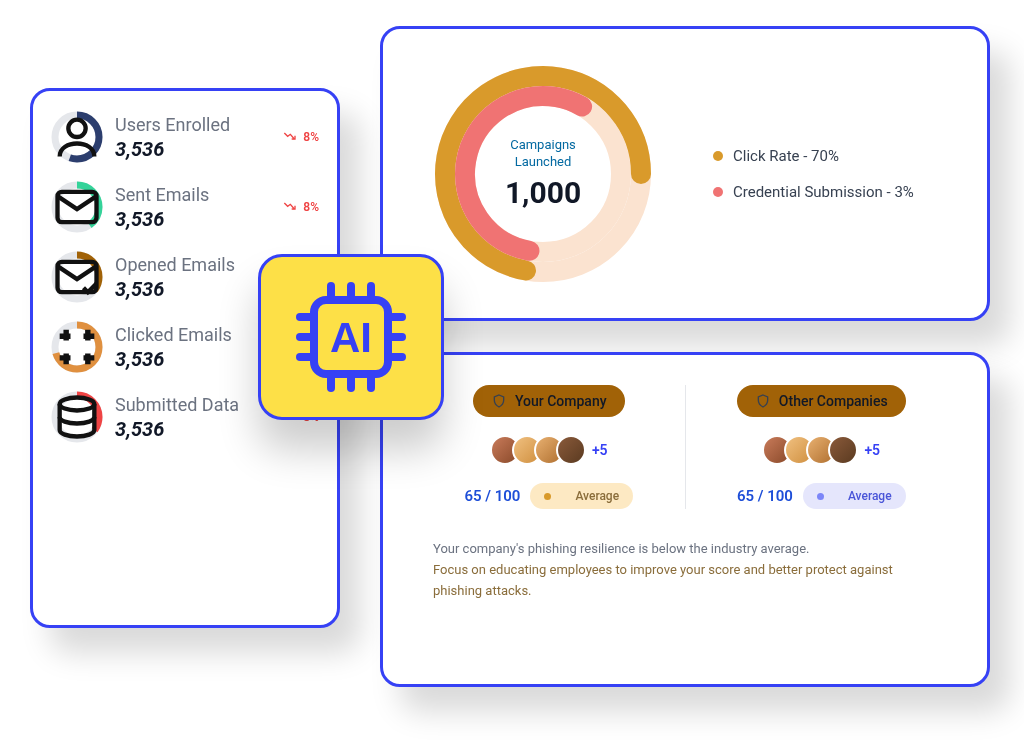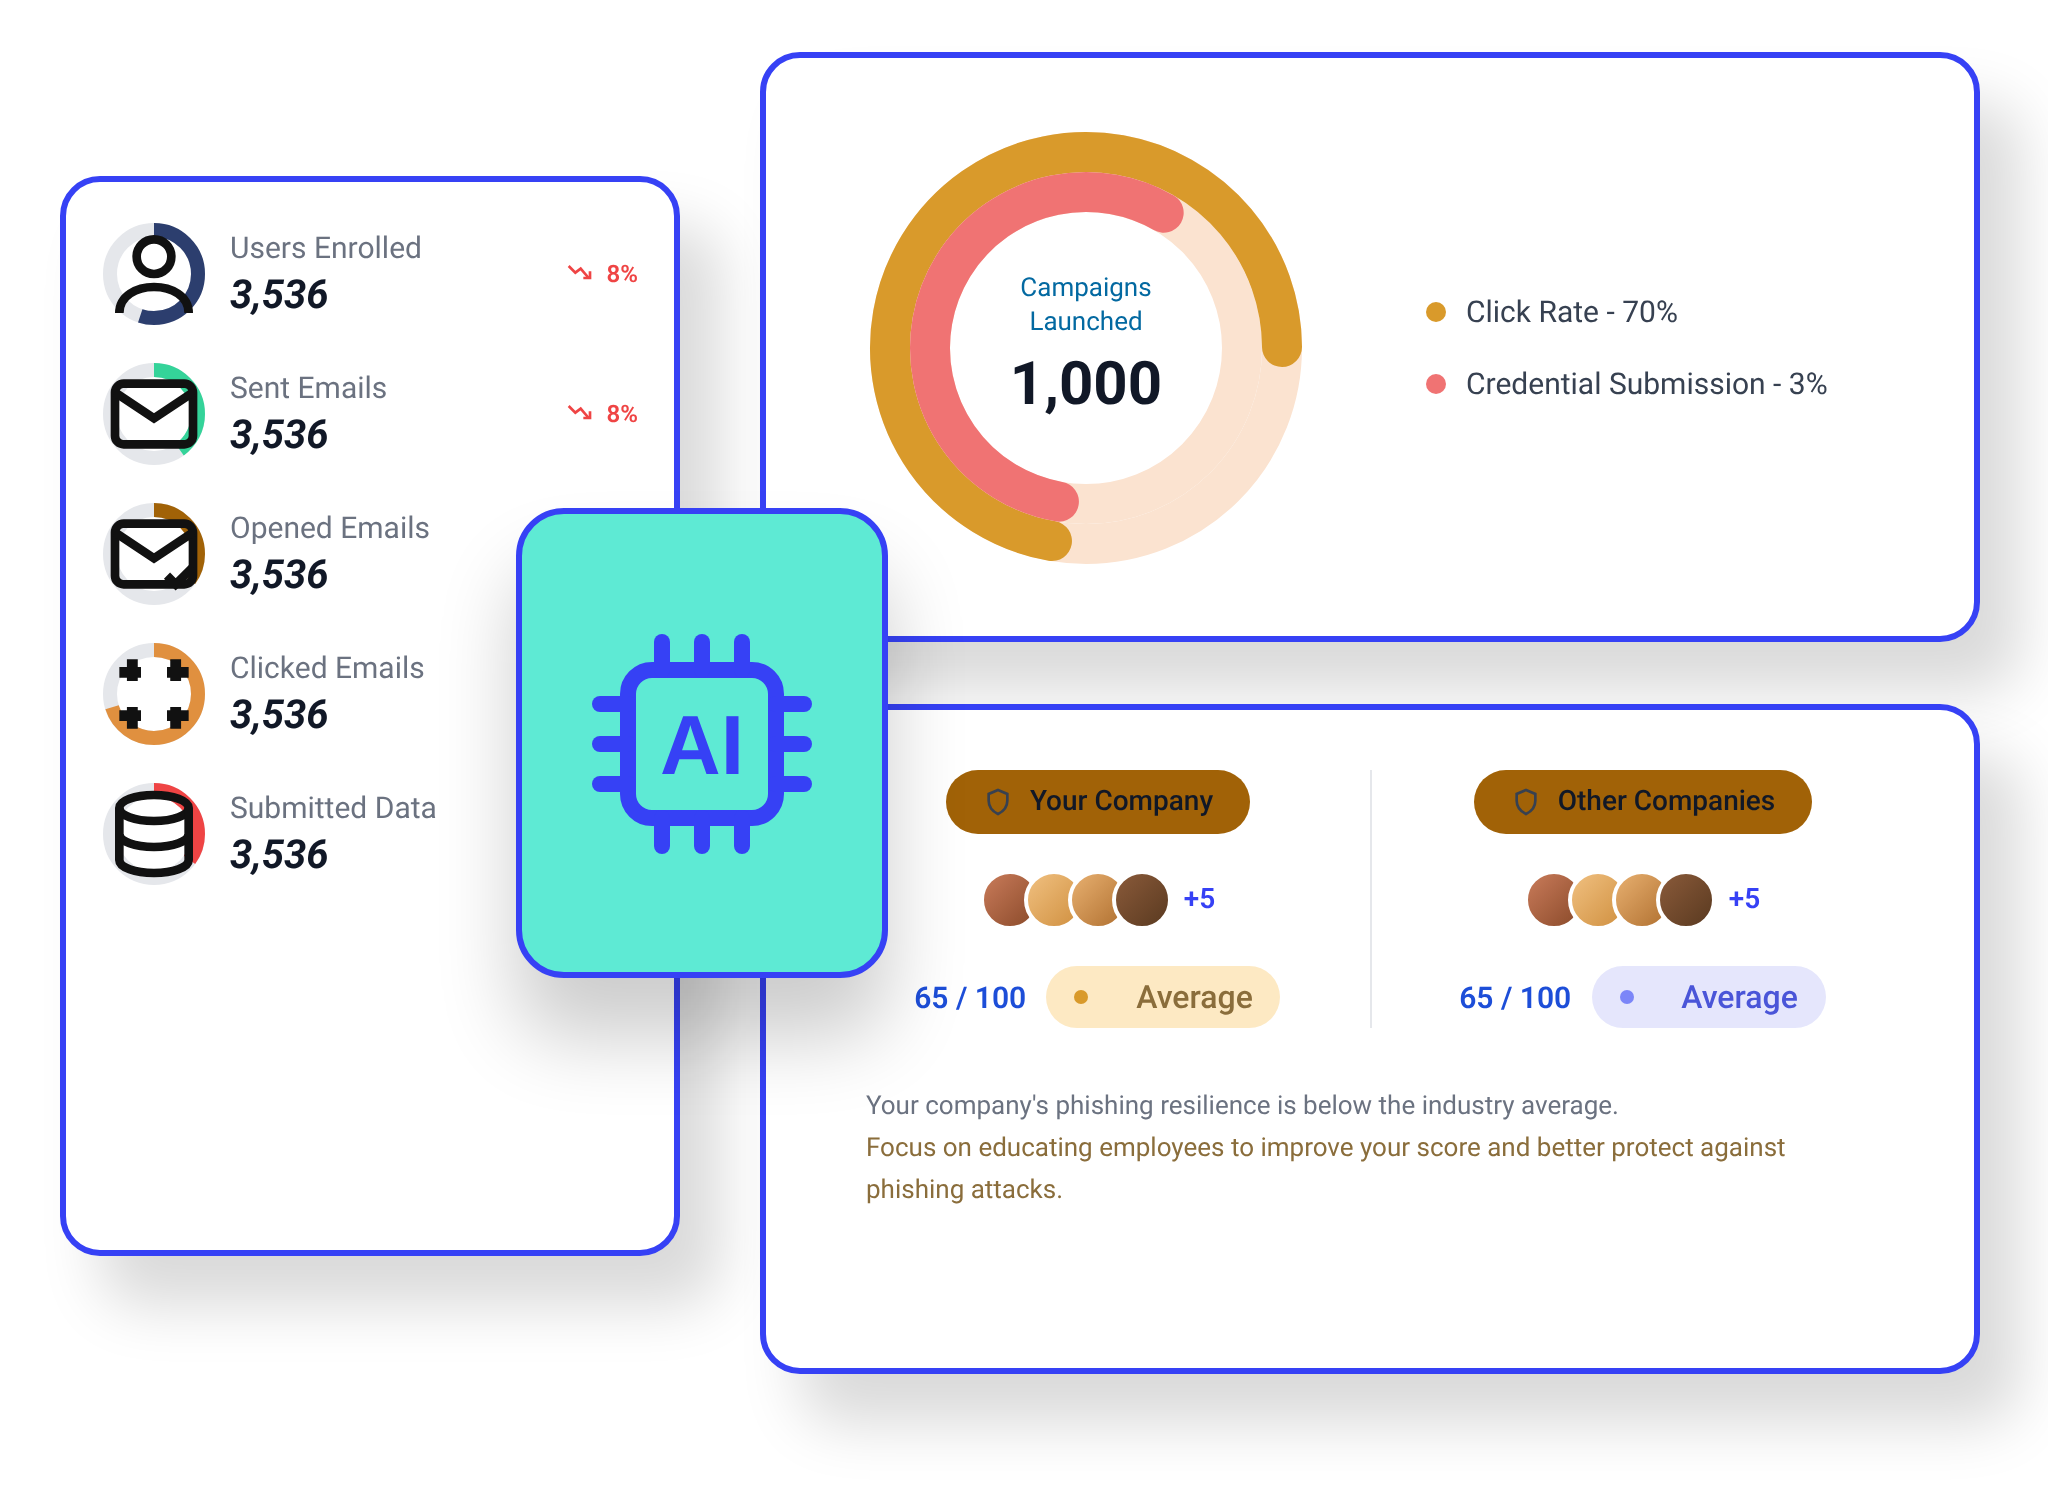--- a/index.html
+++ b/index.html
@@ -43,21 +43,21 @@
   .donut-small svg { width: 52px; height: 52px; }
   .donut-small .icon-center {
     position: absolute;
     inset: 0;
     display: flex;
     align-items: center;
     justify-content: center;
     color: #1b1f3b;
   }
   .stat-text { flex: 1; }
-  .stat-label { font-size: 15px; color: #6b7280; margin-bottom: 2px; }
+  .stat-label { font-size: 18px; color: #6b7280; margin-bottom: 2px; }
   .stat-value { font-size: 20px; font-weight: 700; color: #111827; font-style: italic; }
   .trend {
     display: flex;
     align-items: center;
     gap: 4px;
     font-size: 12px;
     color: #ef4444;
     font-weight: 600;
   }
   .trend svg { width: 16px; height: 14px; }
@@ -133,39 +133,39 @@
     margin-left: 6px;
     font-size: 14px;
     color: #3641f5;
     font-weight: 600;
   }
   .score-row { display: flex; align-items: center; gap: 10px; }
   .score-text { font-size: 15px; font-weight: 600; color: #1d4ed8; }
   .badge {
     border-radius: 999px;
     padding: 6px 14px;
-    font-size: 16px;
+    font-size: 12px;
     font-weight: 500;
     display: flex; align-items: center; gap: 24px;
   }
   .badge .bdot { width: 7px; height: 7px; border-radius: 50%; }
   .footer-note {
     font-size: 13px;
     color: #6b7280;
     line-height: 1.6;
     margin-top: 10px;
     padding: 0 20px;
   }
   .footer-note .emph { color: #8a6d3b; }
   
   .ai-badge {
     position: absolute;
     left: 258px; top: 254px;
-    width: 186px; height: 235px;
-    background: #5eead4;
+    width: 186px; height: 166px;
+    background: #fde047;
     border: 3px solid #3641f5;
     border-radius: 24px;
     display: flex; align-items: center; justify-content: center;
     box-shadow: 0 30px 40px rgba(0,0,0,0.2);
     z-index: 10;
   }
   .ai-badge svg { width: 130px; height: 130px; }
   .ai-text {
     font-family: sans-serif;
     font-size: 42px;

